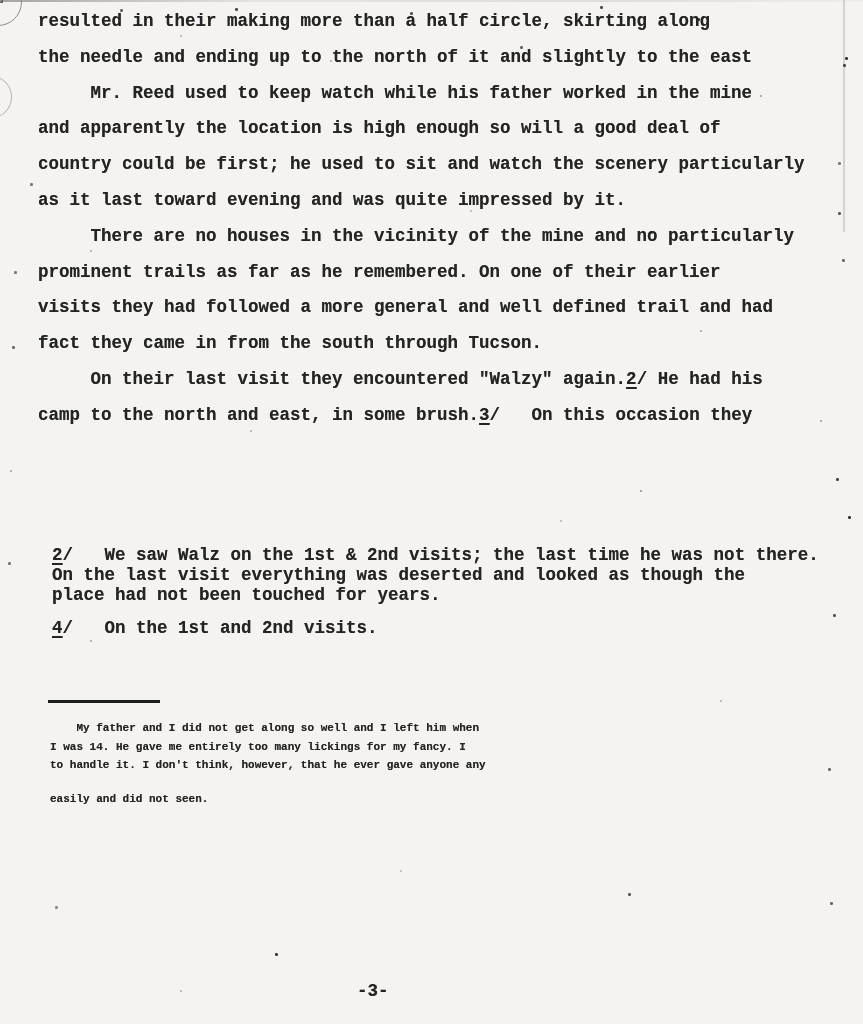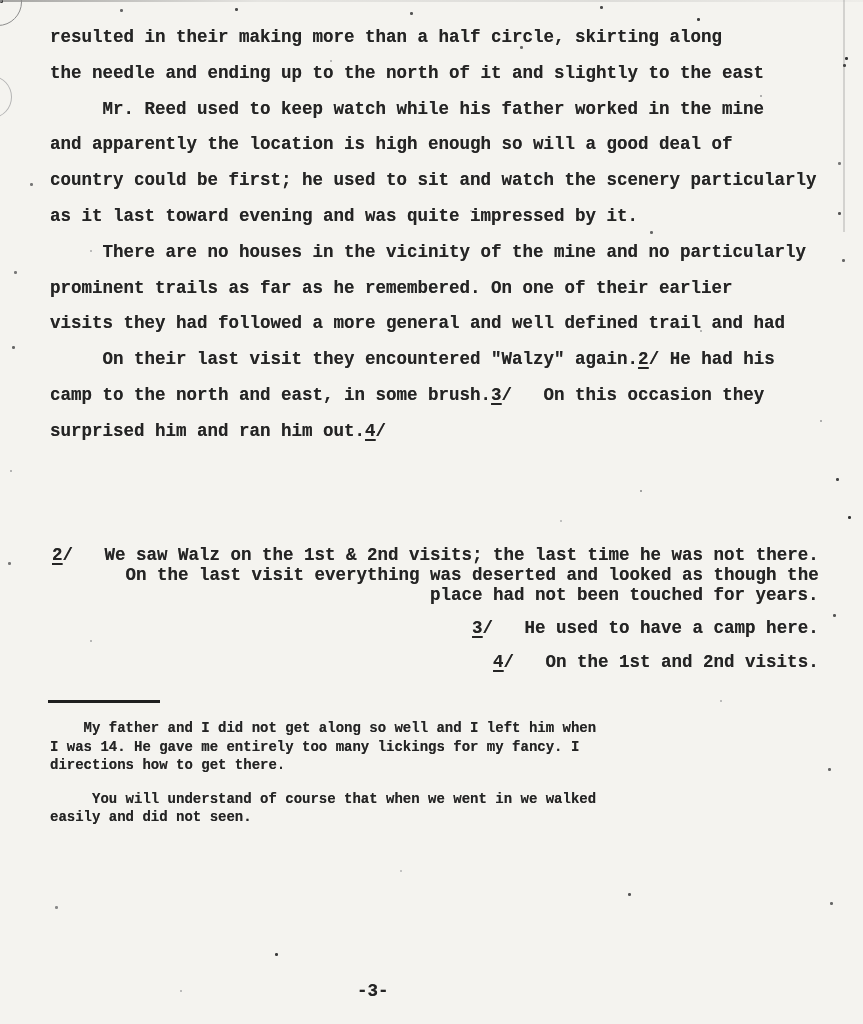--- a/index.html
+++ b/index.html
@@ -15,33 +15,31 @@
     overflow: hidden;
     font-family: "Liberation Mono", "DejaVu Sans Mono", monospace;
     font-weight: bold;
     color: var(--ink, #242424);
     text-shadow: 0 0 0.5px rgba(20,20,20,0.55);
   }
   .line { white-space: pre; }
 
   .body-text {
     position: absolute;
-    left: 50px;
+    left: 38px;
     top: 4px;
     font-size: 17.5px;
     line-height: 35.8px;
-    margin-top: 16px;
   }
   .footnotes {
     position: absolute;
     left: 52px;
     top: 546px;
     font-size: 17.5px;
     line-height: 19.8px;
-    text-align: right;
   }
   .fn-block { margin-bottom: 14px; }
 
   .fnref {
     text-decoration: underline;
     text-decoration-thickness: 1.6px;
     text-underline-offset: 3px;
   }
 
   .separator-rule {
@@ -50,21 +48,21 @@
     top: 700px;
     width: 112px;
     height: 2.5px;
     background: #1f1f1f;
   }
 
   .notes {
     position: absolute;
     left: 50px;
     top: 719px;
-    font-size: 14px;
+    font-size: 11px;
     line-height: 18.5px;
   }
   .note-block { margin-bottom: 15px; }
 
   .page-number {
     position: absolute;
     left: 357px;
     top: 981px;
     font-size: 17.5px;
   }
@@ -148,47 +146,43 @@
   <div class="body-text">
       <div class="line"><span>resulted in their making more than a half circle, skirting along</span></div>
       <div class="line"><span>the needle and ending up to the north of it and slightly to the east</span></div>
       <div class="line"><span>     Mr. Reed used to keep watch while his father worked in the mine</span></div>
       <div class="line"><span>and apparently the location is high enough so will a good deal of</span></div>
       <div class="line"><span>country could be first; he used to sit and watch the scenery particularly</span></div>
       <div class="line"><span>as it last toward evening and was quite impressed by it.</span></div>
       <div class="line"><span>     There are no houses in the vicinity of the mine and no particularly</span></div>
       <div class="line"><span>prominent trails as far as he remembered. On one of their earlier</span></div>
       <div class="line"><span>visits they had followed a more general and well defined trail and had</span></div>
+      <div class="line"><span>fact they came in from the south through Tucson.</span></div>
       <div class="line"><span>     On their last visit they encountered "Walzy" again.</span><span class="fnref">2</span><span>/ He had his</span></div>
       <div class="line"><span>camp to the north and east, in some brush.</span><span class="fnref">3</span><span>/   On this occasion they</span></div>
-      <div class="line"><span>surprised him and ran him out.</span><span class="fnref">4</span><span>/</span></div>
     </div>
 
   <div class="footnotes">
       <div class="fn-block">
         <div class="line"><span class="fnref">2</span><span>/   We saw Walz on the 1st &amp; 2nd visits; the last time he was not there.</span></div>
         <div class="line">On the last visit everything was deserted and looked as though the</div>
         <div class="line">place had not been touched for years.</div>
-      </div>
-      <div class="fn-block">
-        <div class="line"><span class="fnref">3</span><span>/   He used to have a camp here.</span></div>
       </div>
       <div class="fn-block">
         <div class="line"><span class="fnref">4</span><span>/   On the 1st and 2nd visits.</span></div>
       </div>
     </div>
 
   <div class="separator-rule"></div>
 
   <div class="notes">
       <div class="note-block">
         <div class="line">    My father and I did not get along so well and I left him when</div>
         <div class="line">I was 14. He gave me entirely too many lickings for my fancy. I</div>
-        <div class="line">directions how to get there.</div>
+        <div class="line">to handle it. I don't think, however, that he ever gave anyone any</div>
       </div>
       <div class="note-block">
-        <div class="line">     You will understand of course that when we went in we walked</div>
         <div class="line">easily and did not seen.</div>
       </div>
     </div>
 
   <div class="page-number">-3-</div>
 </div>
 
 </body></html>

